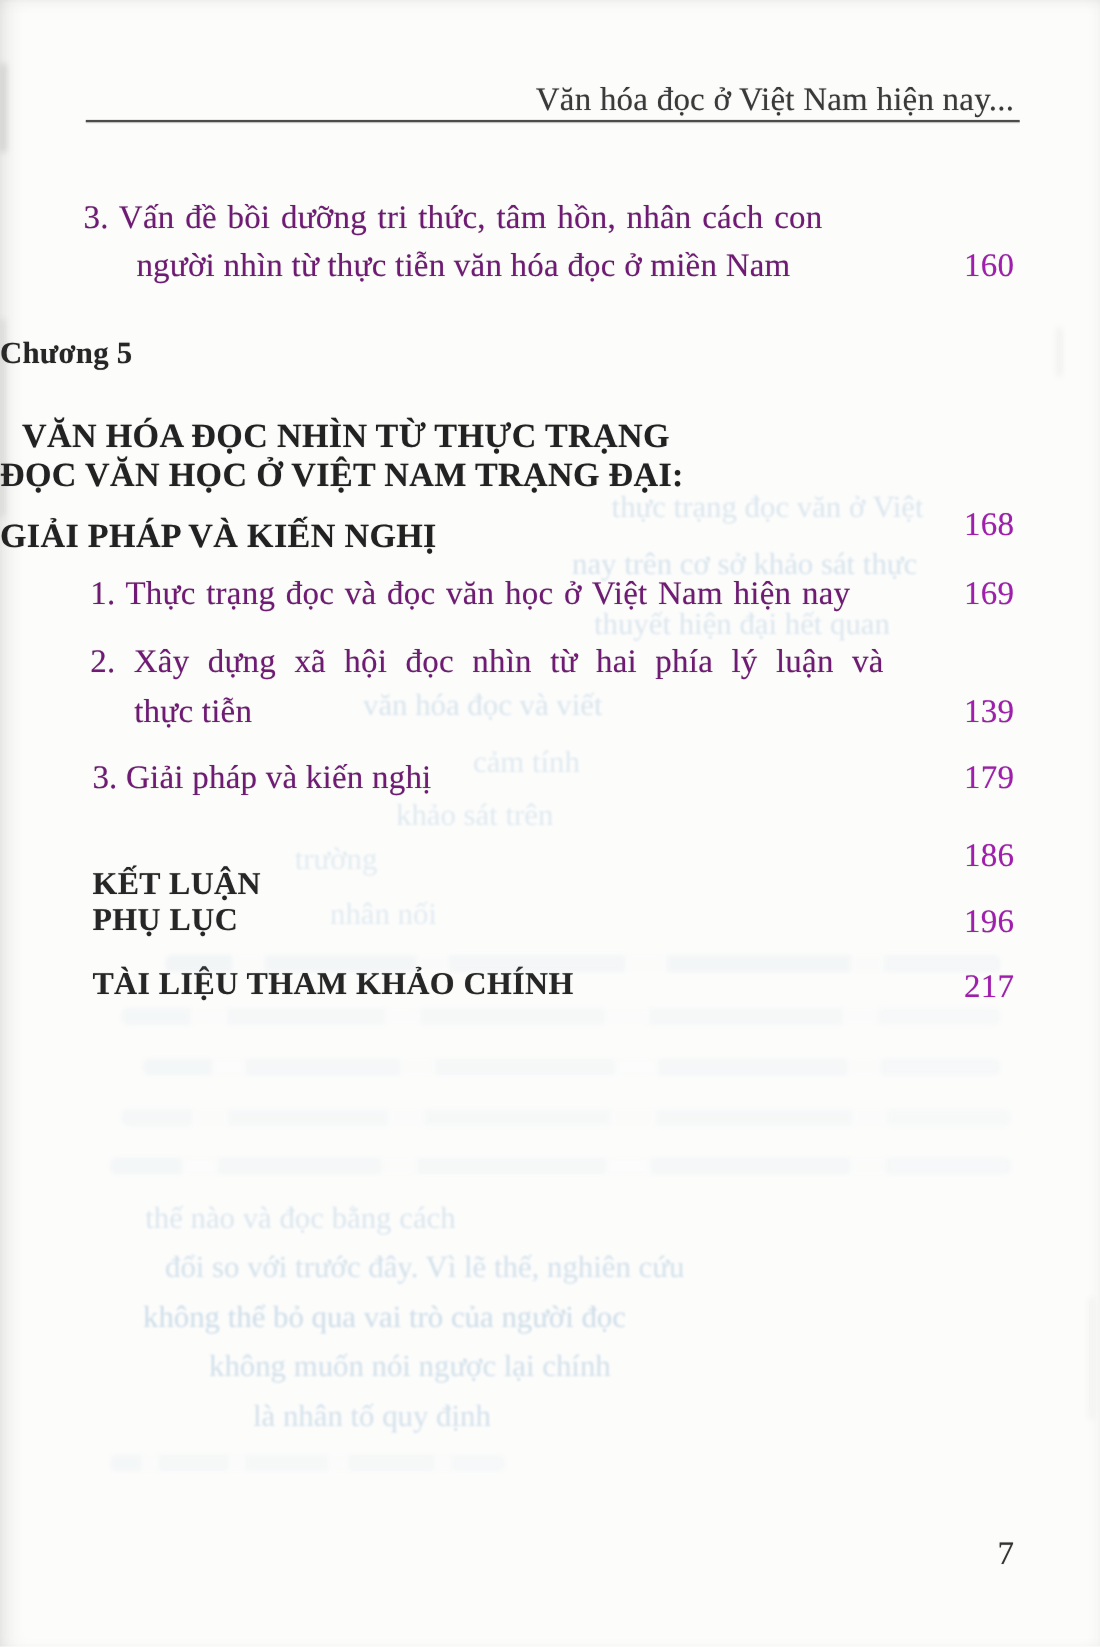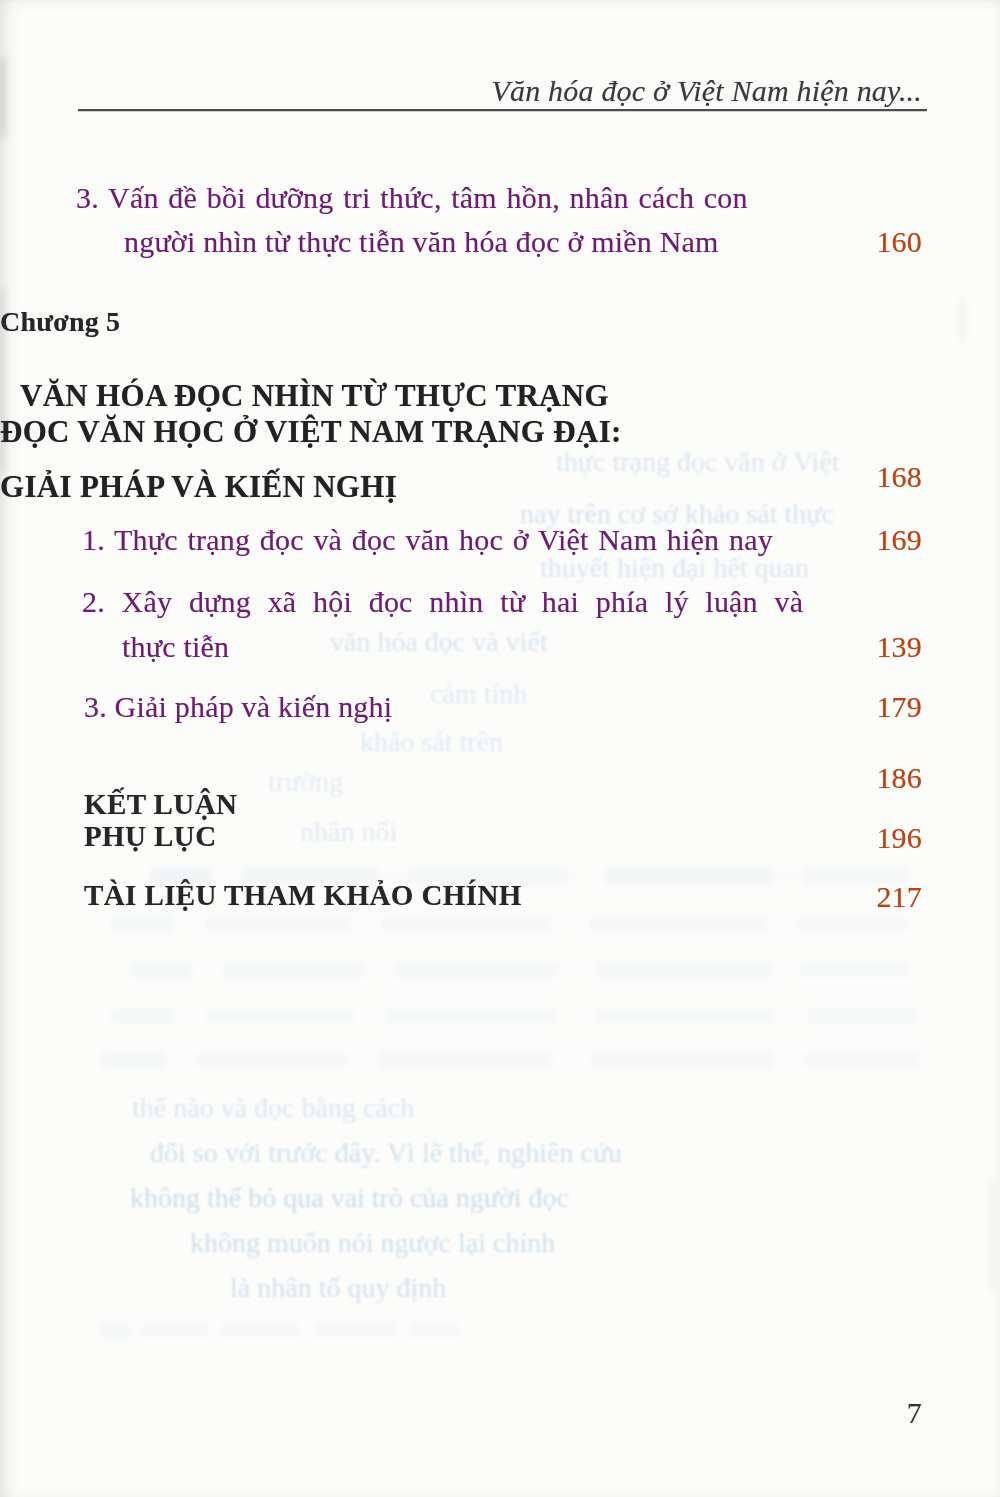--- a/index.html
+++ b/index.html
@@ -21,31 +21,30 @@
                 inset 0 10px 18px -14px rgba(60,60,60,.10);
     pointer-events: none;
   }
   .scan-text {
     position: absolute;
     white-space: nowrap;
     text-shadow: 0 0 1px rgba(45,45,45,.4);
     letter-spacing: .2px;
   }
   .hdr {
-    font-style: italic;
     font-size: 30px;
     color: #3a3a3a;
   }
   .rule {
     position: absolute;
     background: #4c4c4c;
     box-shadow: 0 1px 0 rgba(76,76,76,.25);
   }
   .body-line { font-size: 30px; color: #701a75; }
-  .pageno { font-size: 30px; color: #c2410c; margin-left: 44px; }
+  .pageno { font-size: 30px; color: #a21caf; margin-left: 44px; }
   .chapter-label { font-size: 28px; font-weight: 700; color: #262626; }
   .chapter-title { font-size: 31px; font-weight: 700; color: #222222; letter-spacing: .3px; }
   .backmatter { font-size: 29px; font-weight: 700; color: #262626; letter-spacing: .4px; }
   .center-block {
     position: absolute;
     left: 0;
     width: 890px;
     text-align: left;
     white-space: nowrap;
   }

